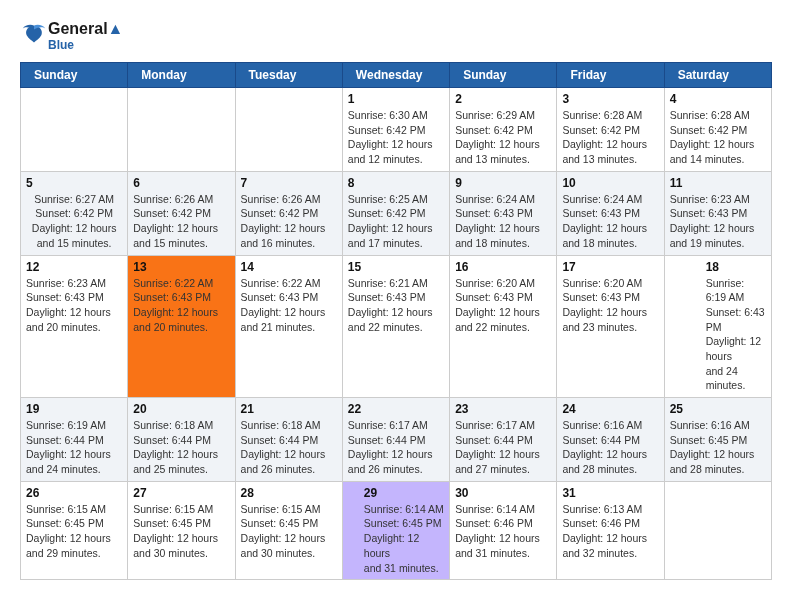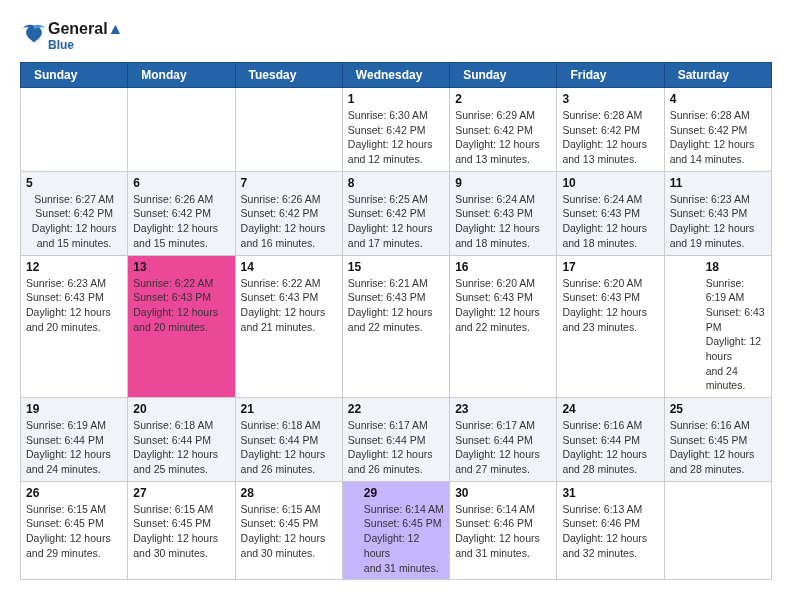--- a/index.html
+++ b/index.html
@@ -193,21 +193,21 @@
         </td>
       </tr>
       <tr>
         <td style="background: rgb(255, 255, 255);">
           <div class="day-number">12</div>
           <div class="day-info" style="white-space: pre-line;">Sunrise: 6:23 AM
 Sunset: 6:43 PM
 Daylight: 12 hours
 and 20 minutes.</div>
         </td>
-        <td style="background: #ec4899;">
+        <td style="background: #f97316;">
           <div class="day-number">13</div>
           <div class="day-info" style="white-space: pre-line;">Sunrise: 6:22 AM
 Sunset: 6:43 PM
 Daylight: 12 hours
 and 20 minutes.</div>
         </td>
         <td style="background: rgb(255, 255, 255);">
           <div class="day-number">14</div>
           <div class="day-info" style="white-space: pre-line;">Sunrise: 6:22 AM
 Sunset: 6:43 PM

